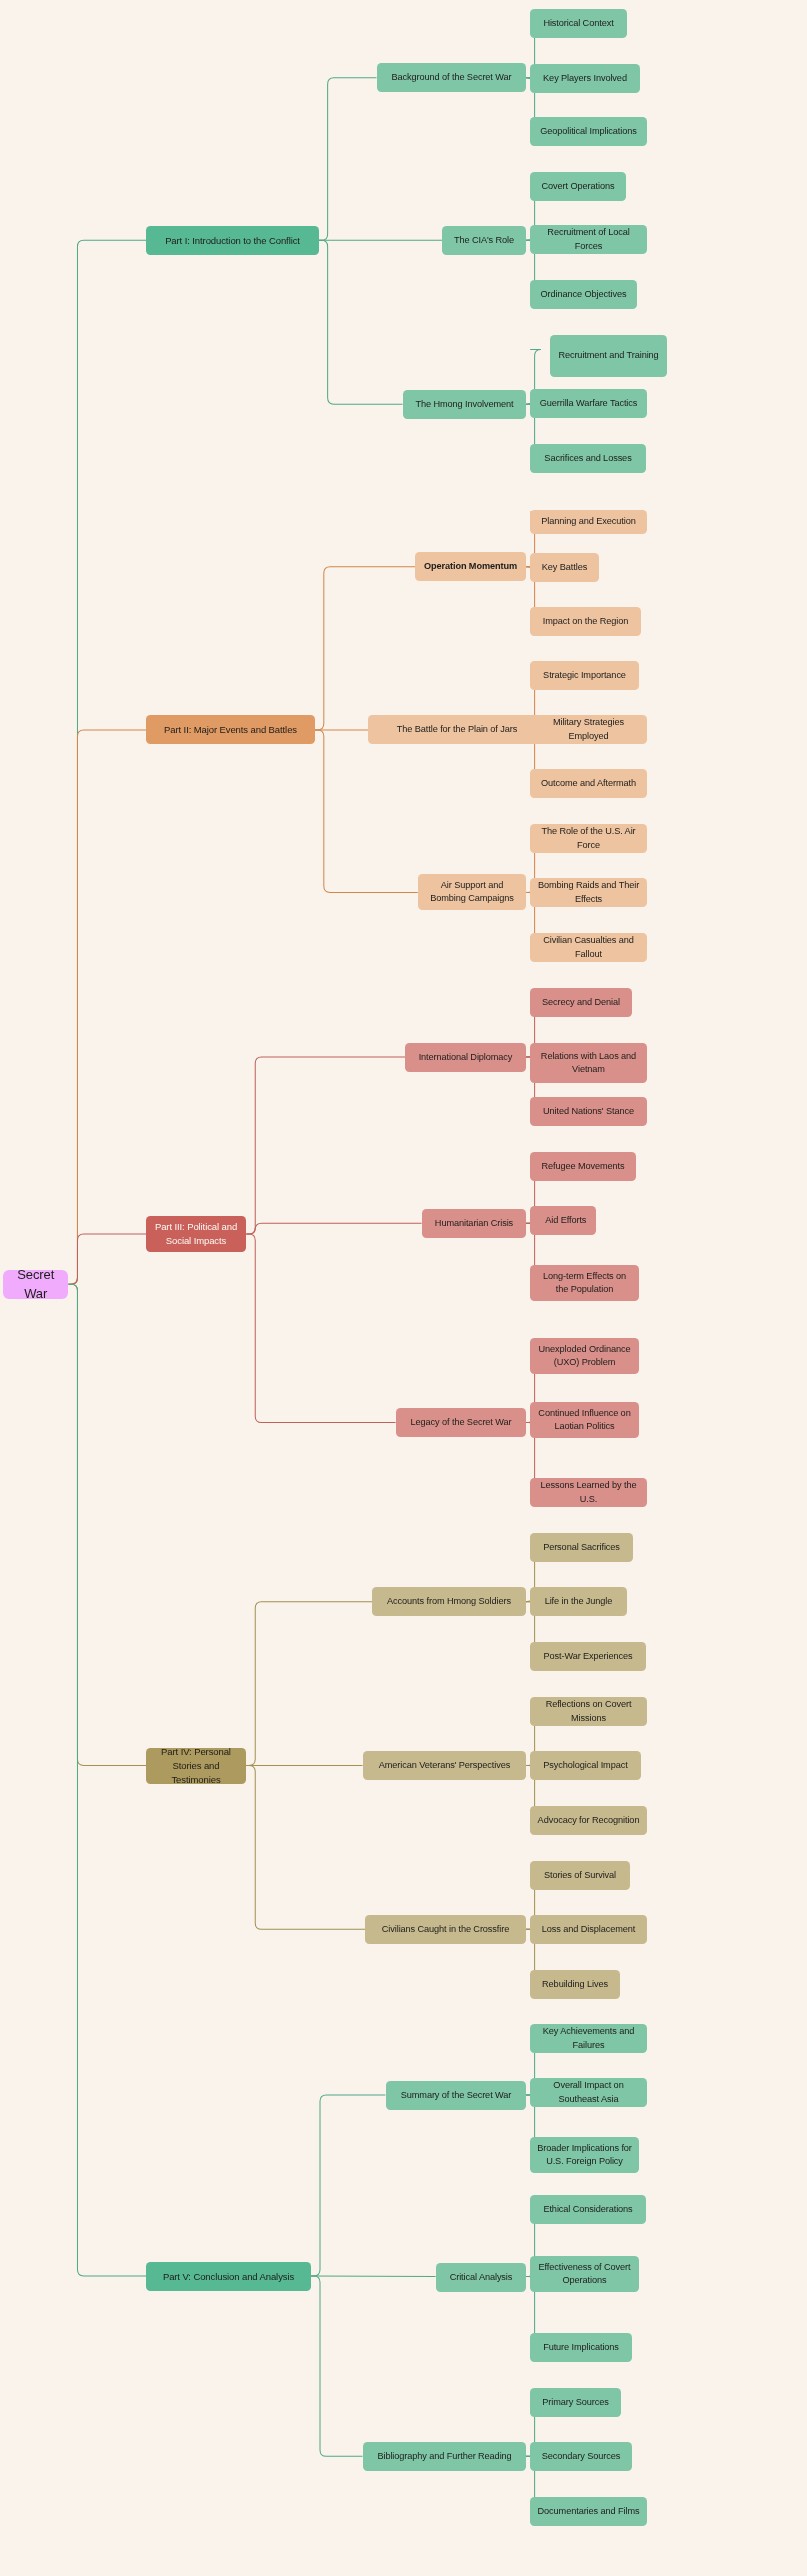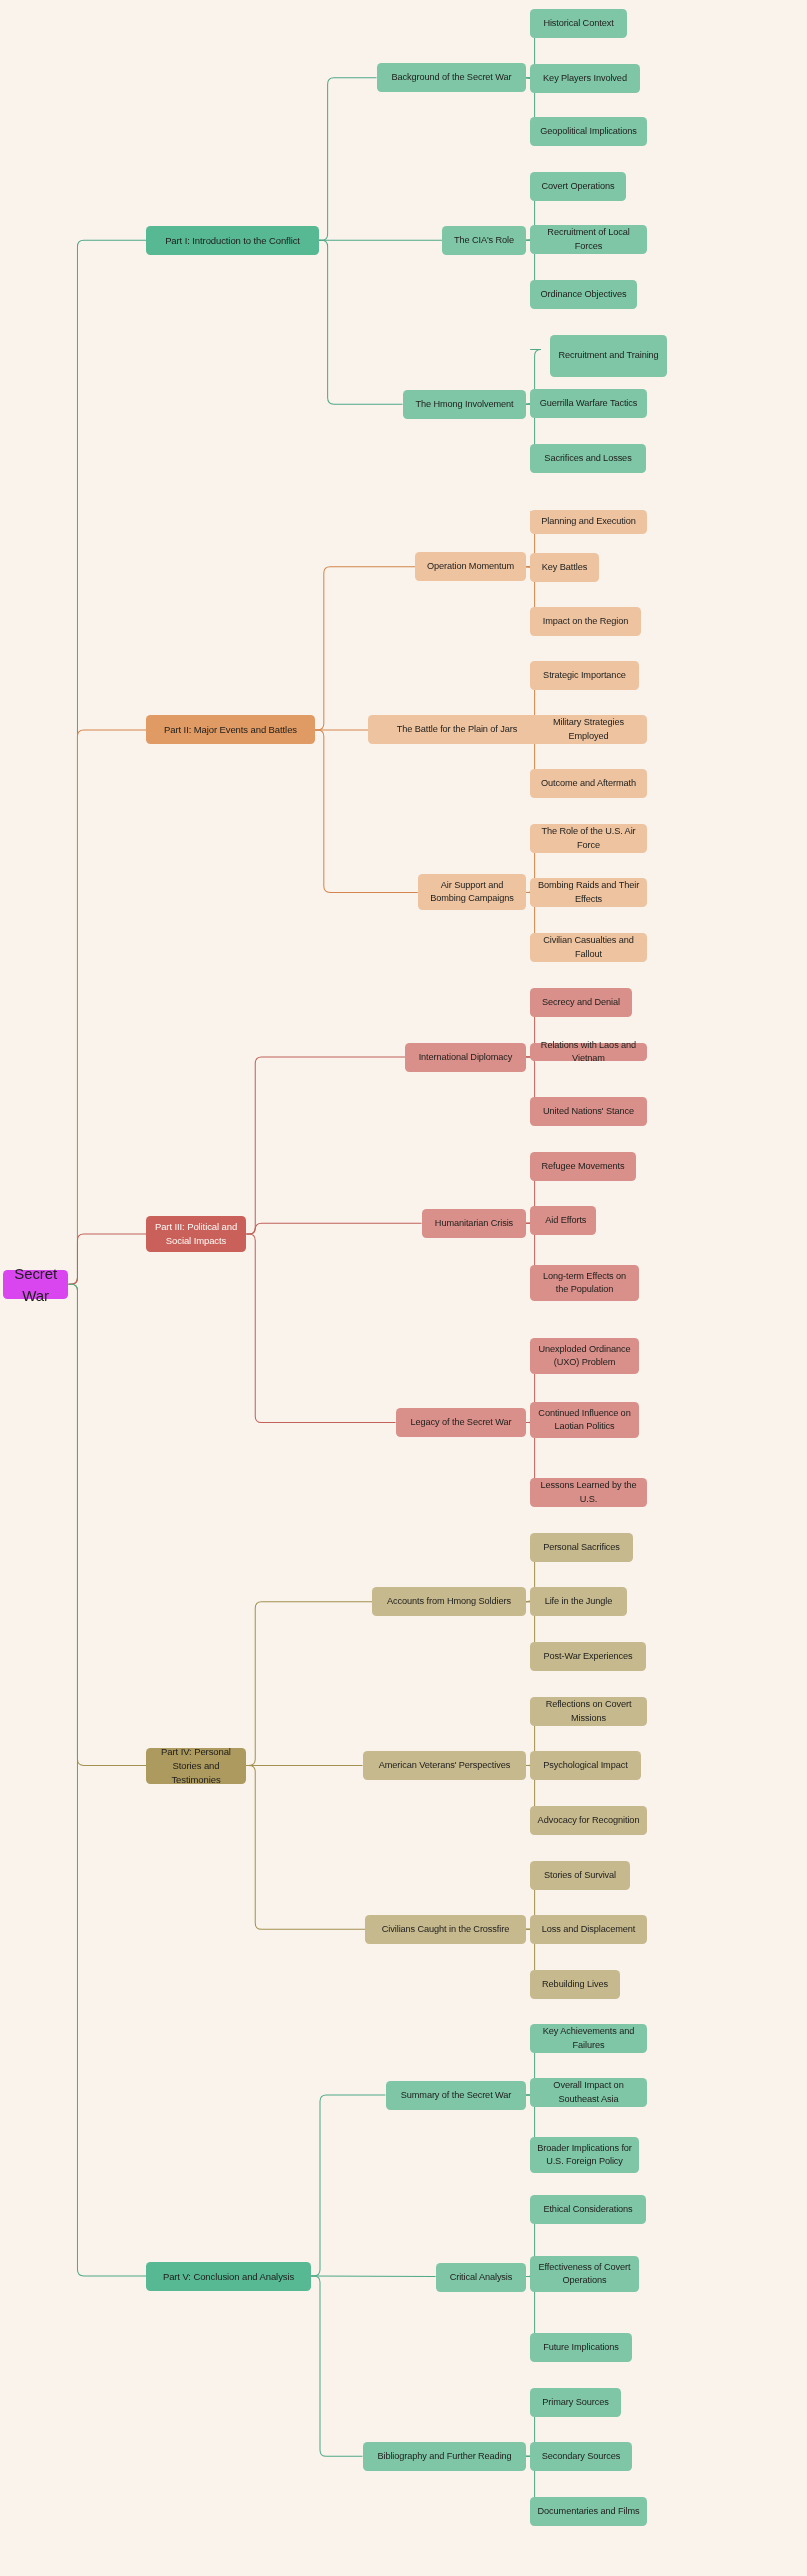--- a/index.html
+++ b/index.html
@@ -33,22 +33,23 @@
     align-items:center;
     justify-content:center;
     text-align:center;
     border-radius:4.4px;
     line-height:1.45;
     color:#1d1d1b;
     padding:2.5px 6.4px;
     letter-spacing:-0.1px;
   }
   .node-root{
-    background:#d946ef;
-    font-size:15px;
+    background:#f0abfc;
+    font-size:13px;
+    border-radius:6px;
   }
   .node-l1{
     font-size:9.5px;
   }
   .node-l2{
     font-size:9.2px;
   }
   .node-l3{
     font-size:9.2px;
   }
@@ -145,36 +146,36 @@
       <div class="node g2 node-l3" style="left: 530px; top: 117px; width: 117px; height: 29px;">Geopolitical Implications</div>
       <div class="node g2 node-l2" style="left: 442px; top: 226px; width: 84px; height: 29px;">The CIA's Role</div>
       <div class="node g2 node-l3" style="left: 530px; top: 172px; width: 96px; height: 29px;">Covert Operations</div>
       <div class="node g2 node-l3" style="left: 530px; top: 225px; width: 117px; height: 29px;">Recruitment of Local Forces</div>
       <div class="node g2 node-l3" style="left: 530px; top: 280px; width: 107px; height: 29px;">Ordinance Objectives</div>
       <div class="node g2 node-l2" style="left: 403px; top: 390px; width: 123px; height: 29px;">The Hmong Involvement</div>
       <div class="node g2 node-l3" style="left: 550px; top: 335px; width: 117px; height: 42px; text-align: center;">Recruitment and Training</div>
       <div class="node g2 node-l3" style="left: 530px; top: 389px; width: 117px; height: 29px;">Guerrilla Warfare Tactics</div>
       <div class="node g2 node-l3" style="left: 530px; top: 444px; width: 116px; height: 29px;">Sacrifices and Losses</div>
       <div class="node o1 node-l1" style="left: 146px; top: 715px; width: 169px; height: 29px;">Part II: Major Events and Battles</div>
-      <div class="node o2 node-l2" style="left: 415px; top: 552px; width: 111px; height: 29px;">Operation Momentum</div>
+      <div class="node o2 node-l2" style="left: 415px; top: 552px; width: 111px; height: 29px; font-weight: bold;">Operation Momentum</div>
       <div class="node o2 node-l3" style="left: 530px; top: 510px; width: 117px; height: 24px;">Planning and Execution</div>
       <div class="node o2 node-l3" style="left: 530px; top: 553px; width: 69px; height: 29px;">Key Battles</div>
       <div class="node o2 node-l3" style="left: 530px; top: 607px; width: 111px; height: 29px;">Impact on the Region</div>
       <div class="node o2 node-l2" style="left: 368px; top: 715px; width: 178px; height: 29px;">The Battle for the Plain of Jars</div>
       <div class="node o2 node-l3" style="left: 530px; top: 661px; width: 109px; height: 29px;">Strategic Importance</div>
       <div class="node o2 node-l3" style="left: 530px; top: 715px; width: 117px; height: 29px;">Military Strategies Employed</div>
       <div class="node o2 node-l3" style="left: 530px; top: 769px; width: 117px; height: 29px;">Outcome and Aftermath</div>
       <div class="node o2 node-l2" style="left: 418px; top: 874px; width: 108px; height: 36px;">Air Support and Bombing Campaigns</div>
       <div class="node o2 node-l3" style="left: 530px; top: 824px; width: 117px; height: 29px;">The Role of the U.S. Air Force</div>
       <div class="node o2 node-l3" style="left: 530px; top: 878px; width: 117px; height: 29px;">Bombing Raids and Their Effects</div>
       <div class="node o2 node-l3" style="left: 530px; top: 933px; width: 117px; height: 29px;">Civilian Casualties and Fallout</div>
       <div class="node r1 node-l1" style="left: 146px; top: 1216px; width: 100px; height: 36px;">Part III: Political and Social Impacts</div>
       <div class="node r2 node-l2" style="left: 405px; top: 1043px; width: 121px; height: 29px;">International Diplomacy</div>
       <div class="node r2 node-l3" style="left: 530px; top: 988px; width: 102px; height: 29px;">Secrecy and Denial</div>
-      <div class="node r2 node-l3" style="left: 530px; top: 1043px; width: 117px; height: 18px;">Relations with Laos and Vietnam</div>
+      <div class="node r2 node-l3" style="left: 530px; top: 1043px; width: 117px; height: 40px;">Relations with Laos and Vietnam</div>
       <div class="node r2 node-l3" style="left: 530px; top: 1097px; width: 117px; height: 29px;">United Nations' Stance</div>
       <div class="node r2 node-l2" style="left: 422px; top: 1209px; width: 104px; height: 29px;">Humanitarian Crisis</div>
       <div class="node r2 node-l3" style="left: 530px; top: 1152px; width: 106px; height: 29px;">Refugee Movements</div>
       <div class="node r2 node-l3" style="left: 530px; top: 1206px; width: 66px; height: 29px; padding-left: 12px;">Aid Efforts</div>
       <div class="node r2 node-l3" style="left: 530px; top: 1265px; width: 109px; height: 36px;">Long-term Effects on the Population</div>
       <div class="node r2 node-l2" style="left: 396px; top: 1408px; width: 130px; height: 29px;">Legacy of the Secret War</div>
       <div class="node r2 node-l3" style="left: 530px; top: 1338px; width: 109px; height: 36px;">Unexploded Ordinance (UXO) Problem</div>
       <div class="node r2 node-l3" style="left: 530px; top: 1402px; width: 109px; height: 36px;">Continued Influence on Laotian Politics</div>
       <div class="node r2 node-l3" style="left: 530px; top: 1478px; width: 117px; height: 29px;">Lessons Learned by the U.S.</div>
       <div class="node k1 node-l1" style="left: 146px; top: 1748px; width: 100px; height: 36px;">Part IV: Personal Stories and Testimonies</div>

